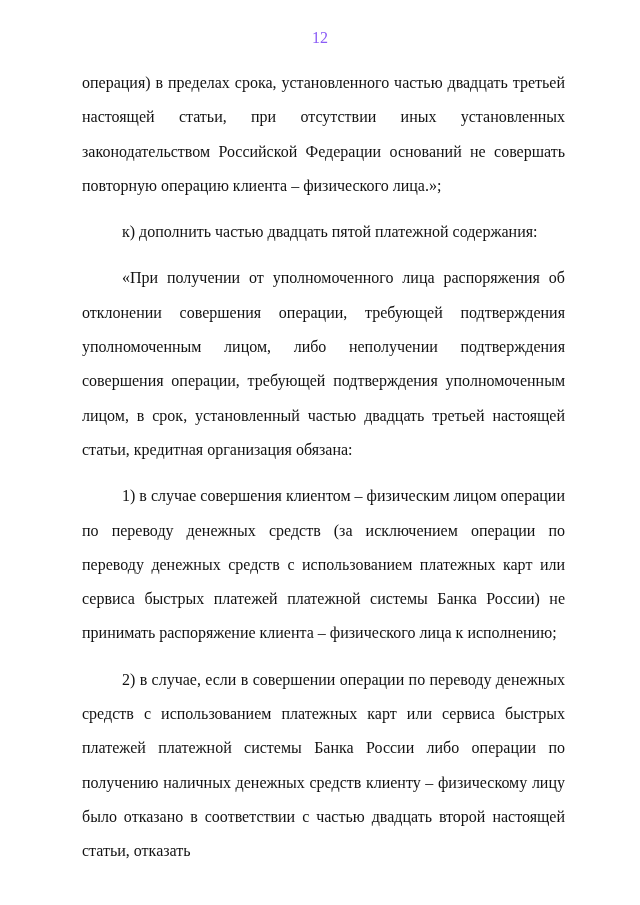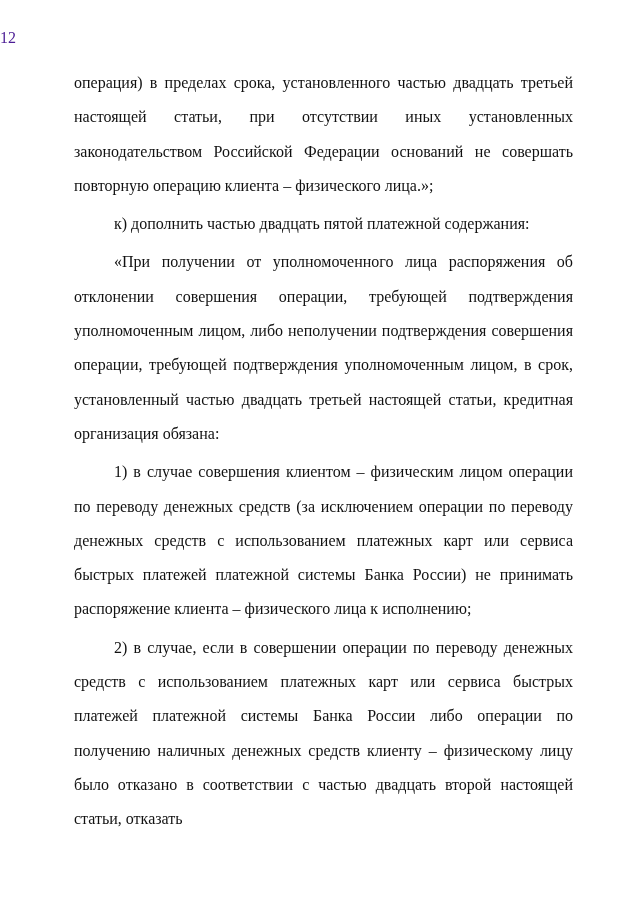--- a/index.html
+++ b/index.html
@@ -15,35 +15,35 @@
     overflow: hidden;
   }
   .sheet {
     position: relative;
     width: 640px;
     height: 905px;
     background: #ffffff;
   }
   .page-number {
     padding-top: 29px;
-    text-align: left;
+    text-align: center;
     font-size: 16px;
     line-height: 18px;
-    color: #4c1d95;
+    color: #8b5cf6;
   }
   .body-text {
     margin: 19px 63px 0 70px;
     width: 507px;
     text-align: justify;
     font-size: 16px;
     line-height: 34.3px;
     color: #111111;
   }
   .para {
-    margin: 4px;
+    margin: 12px;
     padding: 0;
     text-indent: 40px;
   }
   .para.no-indent {
     text-indent: 0;
   }
 </style>
 </head>
 <body>
 

